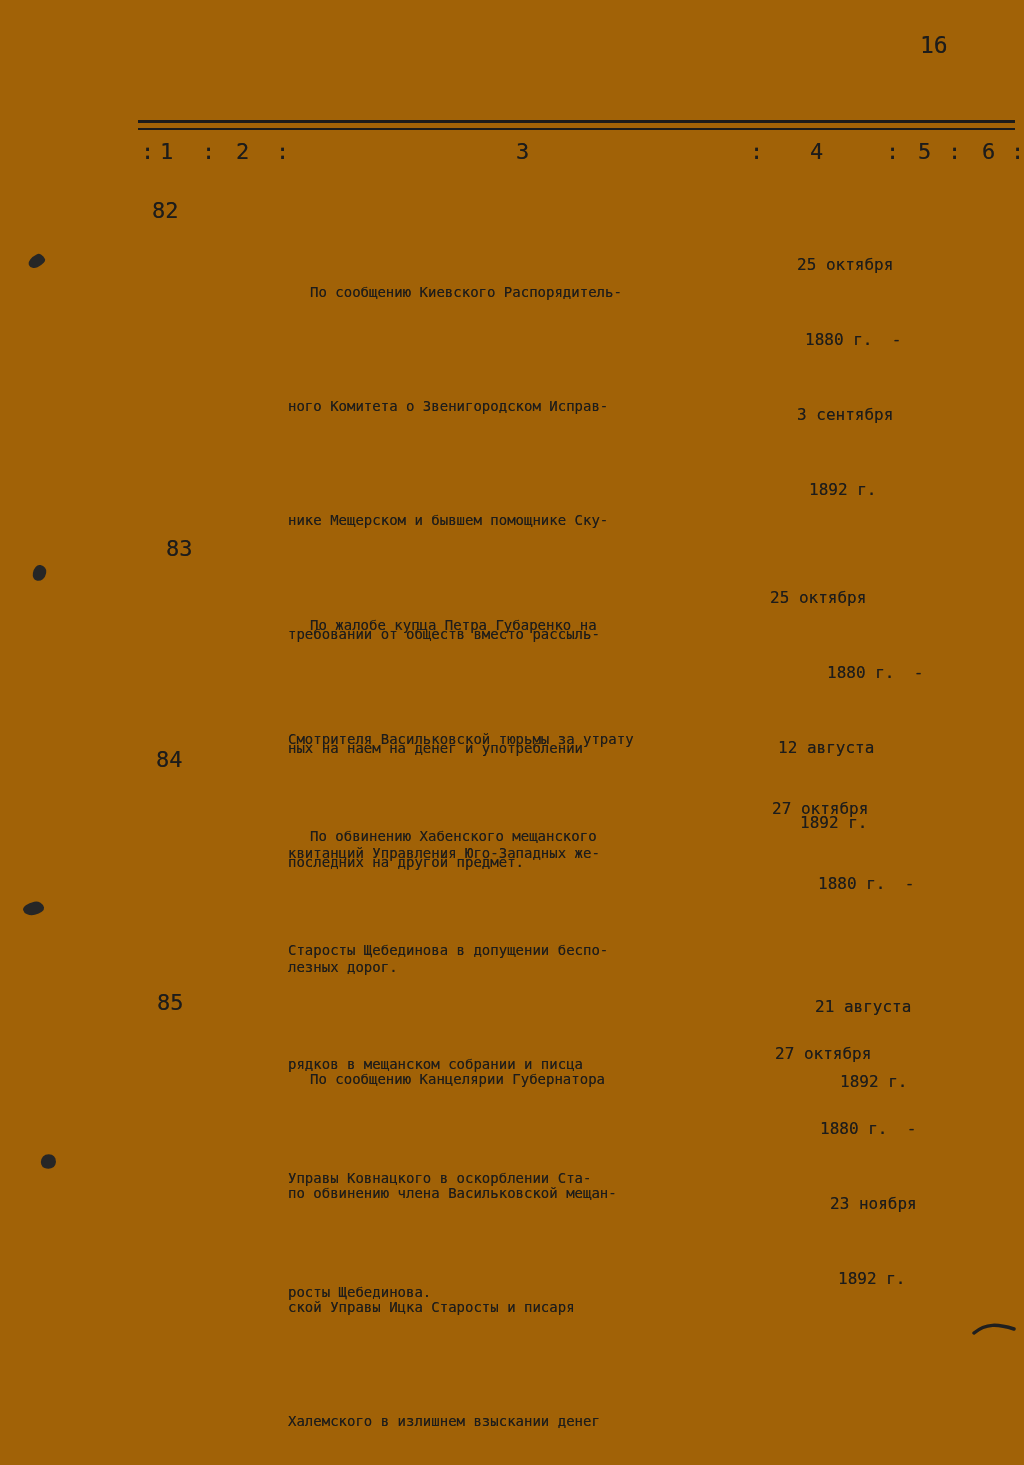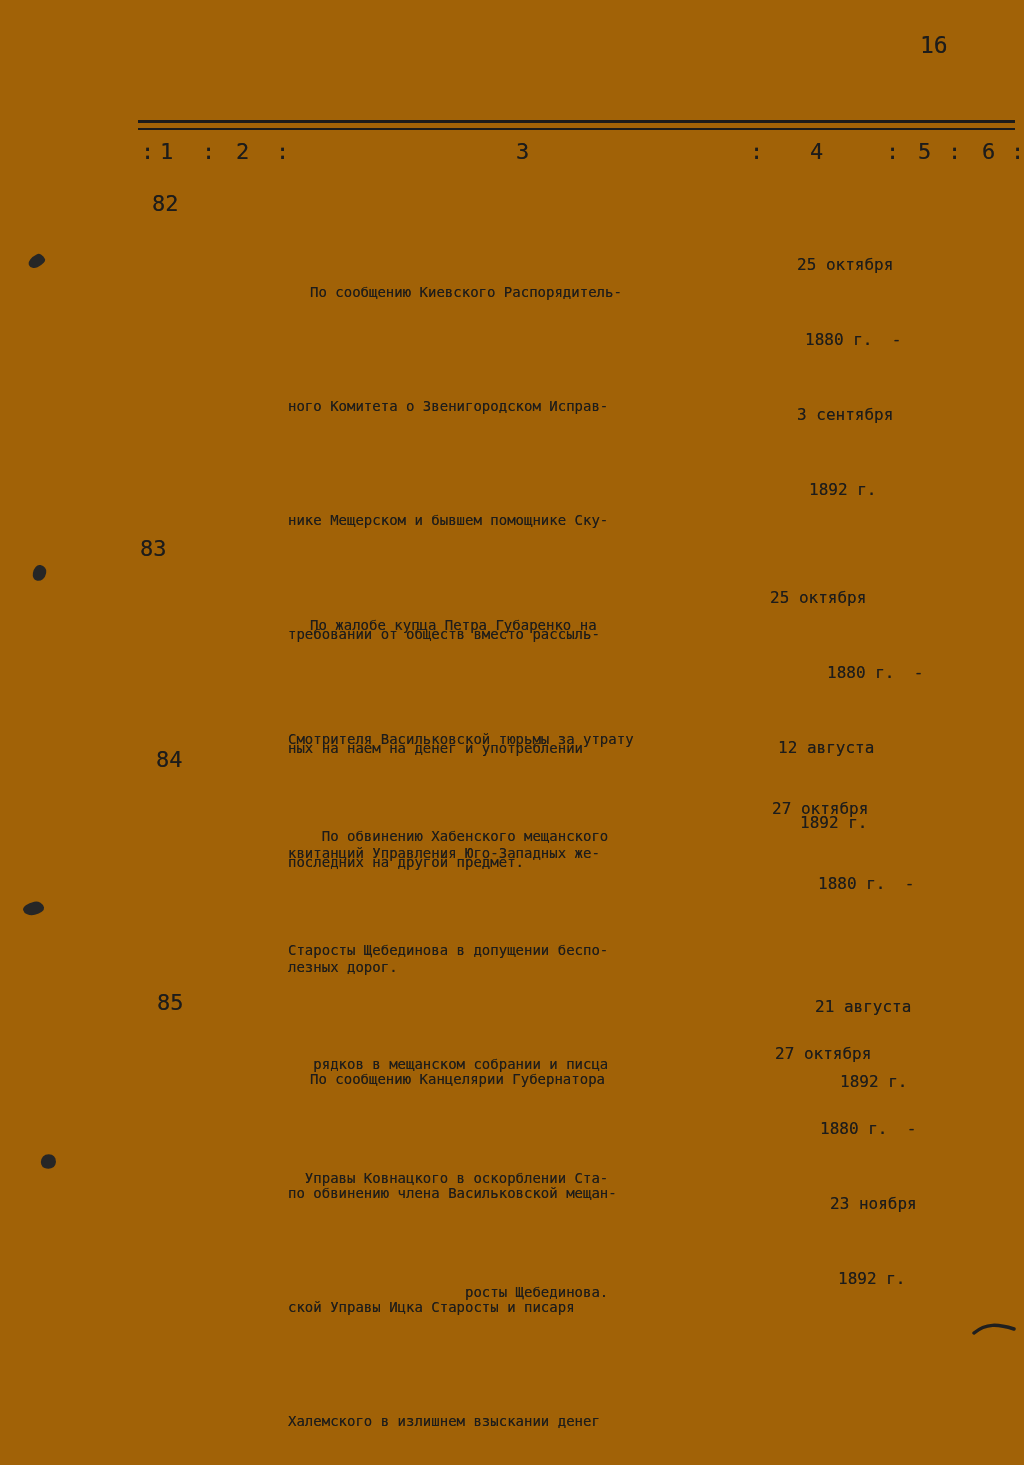--- a/index.html
+++ b/index.html
@@ -71,35 +71,35 @@
   .entry-text .line:first-child { padding-left: 22px; }
 
   .dates {
     position: absolute;
     font-size: 16px;
     line-height: 25px;
     white-space: pre;
   }
   .dates .dline { white-space: pre; }
 
-  .en82 { left: 152px; top: 185px; }
+  .en82 { left: 152px; top: 192px; }
   .et82 { top: 197px; }
   .d82  { left: 797px; top: 202px; }
   .d82 .dline:nth-child(2) { padding-left: 8px; }
   .d82 .dline:nth-child(4) { padding-left: 12px; }
 
-  .en83 { left: 140px; top: 530px; }
+  .en83 { left: 166px; top: 530px; }
   .et83 { top: 530px; }
   .d83  { left: 770px; top: 535px; }
   .d83 .dline:nth-child(2) { padding-left: 57px; }
   .d83 .dline:nth-child(3) { padding-left: 8px; }
   .d83 .dline:nth-child(4) { padding-left: 30px; }
 
   .en84 { left: 156px; top: 741px; }
-  .et84 { top: 741px; text-align: right; }
+  .et84 { top: 741px; }
   .d84  { left: 772px; top: 746px; }
   .d84 .dline:nth-child(2) { padding-left: 46px; }
   .d84 .dline:nth-child(3) { padding-left: 43px; margin-top: 48px; }
   .d84 .dline:nth-child(4) { padding-left: 68px; }
 
   .en85 { left: 157px; top: 984px; }
   .et85 { top: 984px; }
   .d85  { left: 775px; top: 991px; }
   .d85 .dline:nth-child(2) { padding-left: 45px; }
   .d85 .dline:nth-child(3) { padding-left: 55px; }

